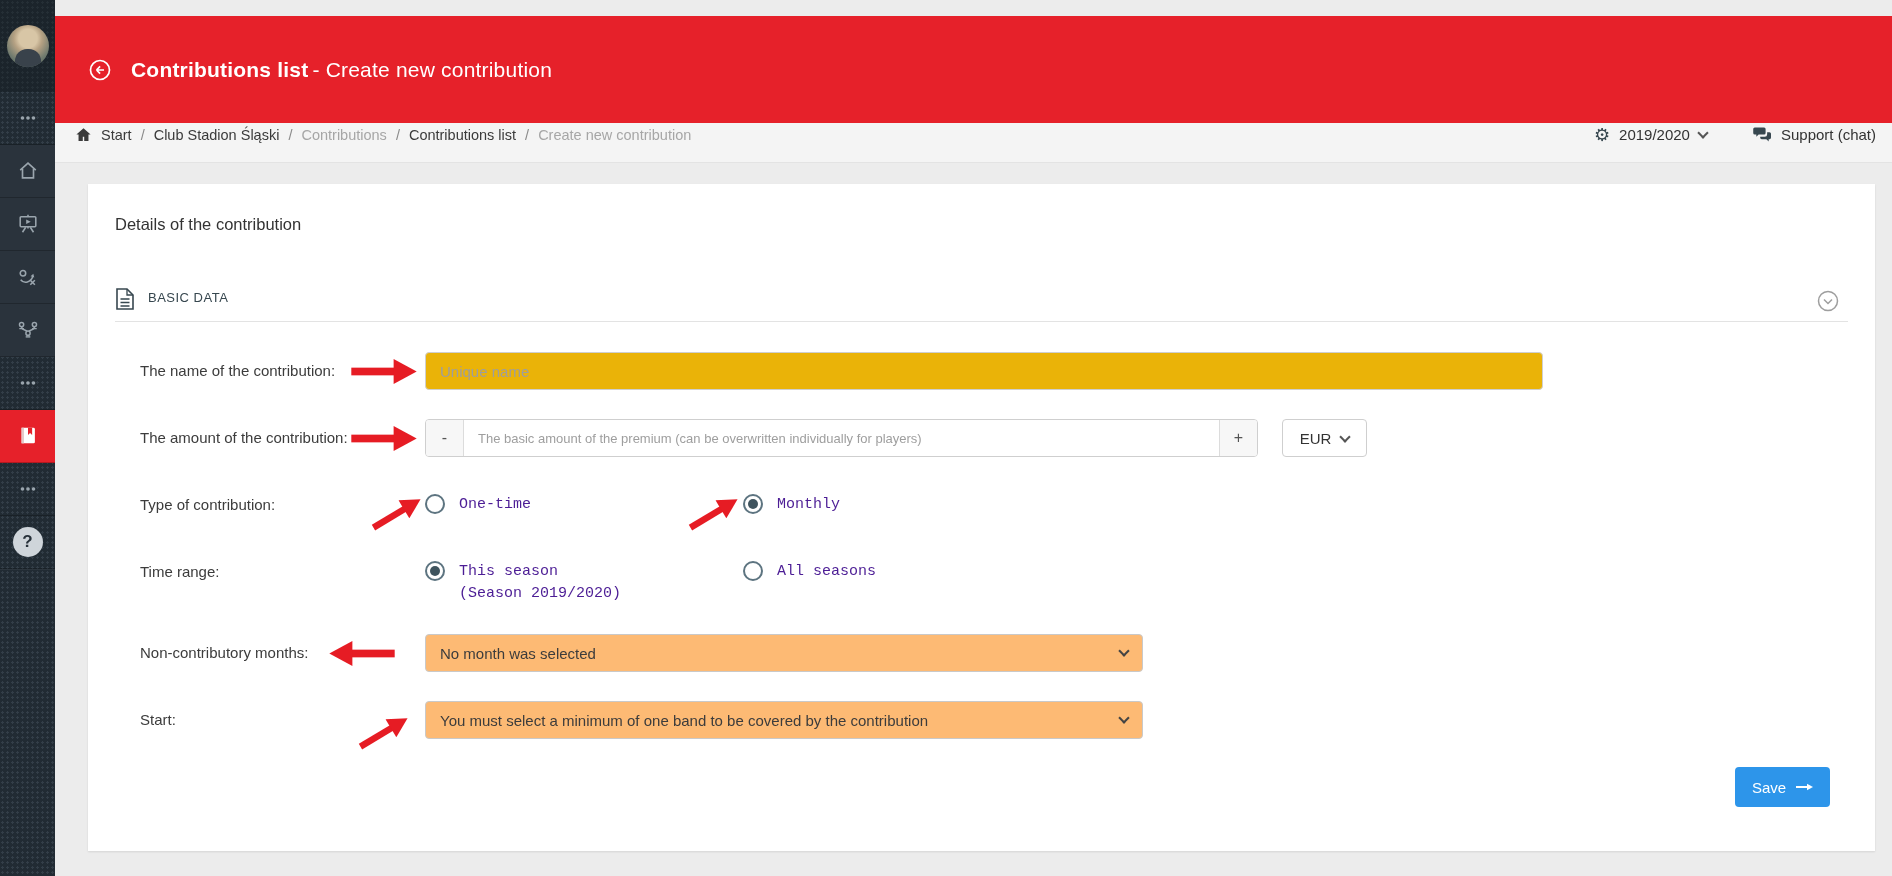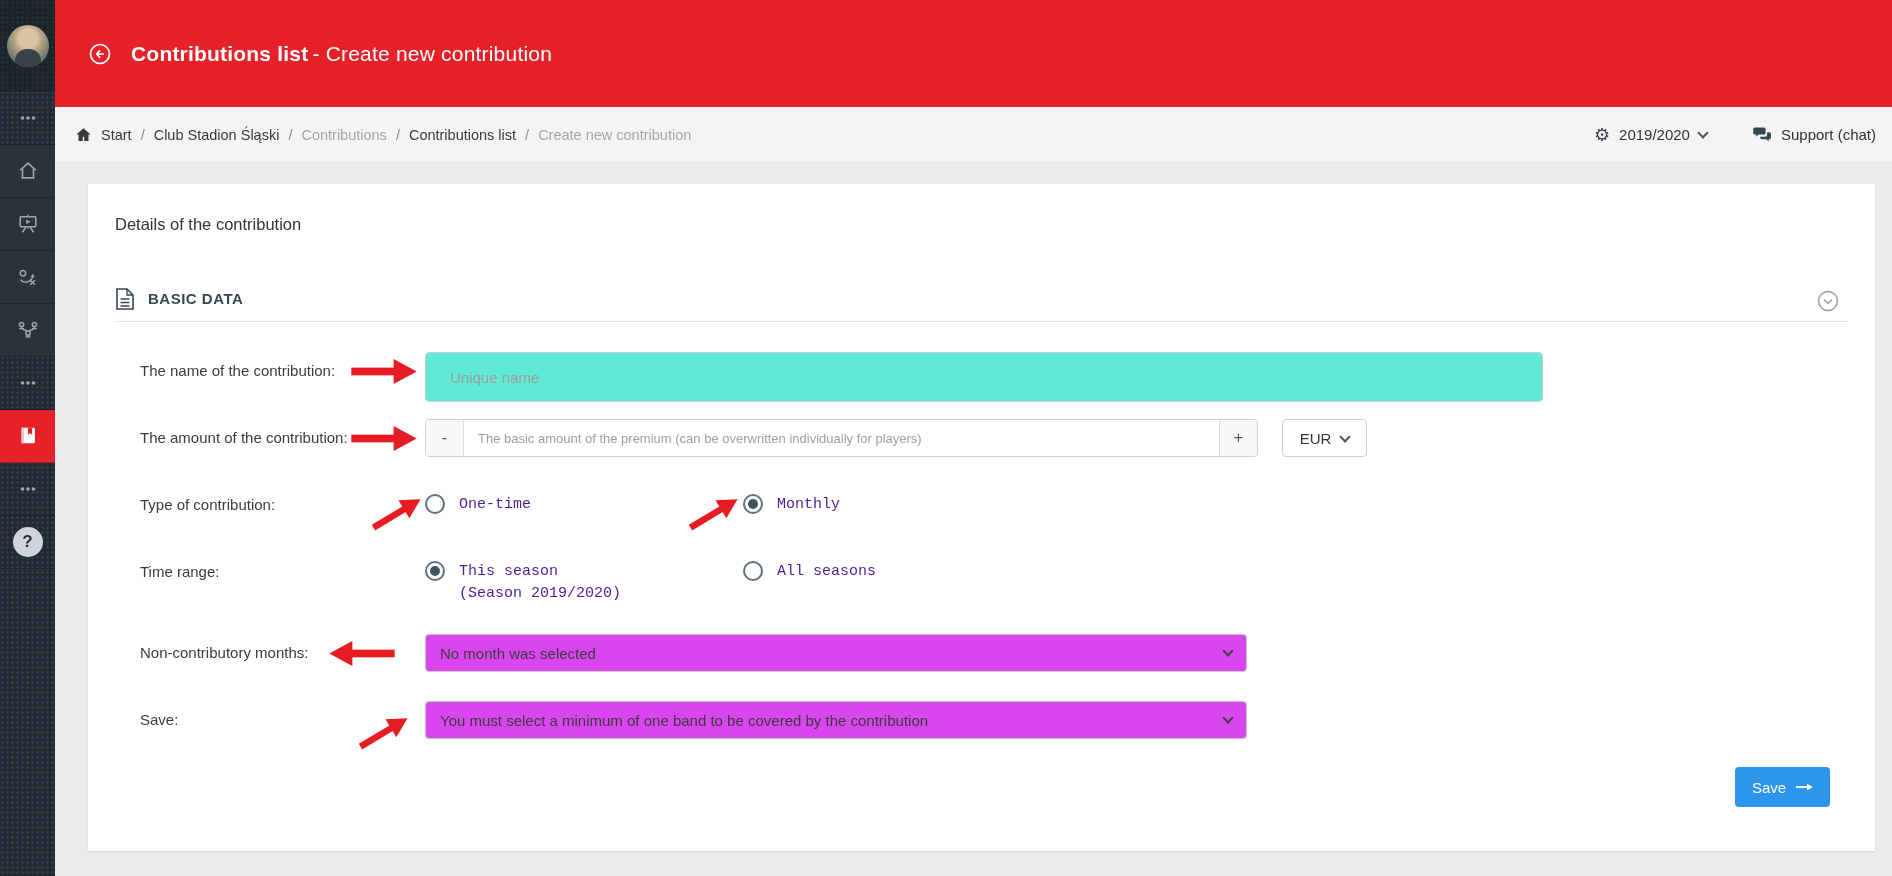--- a/index.html
+++ b/index.html
@@ -20,21 +20,21 @@
   .s-item { height:53px; flex:0 0 53px; display:flex; align-items:center; justify-content:center;
     background:#2a333c; border-bottom:1px solid rgba(0,0,0,.22); cursor:pointer; }
   .s-item.dots-bg { background:transparent; }
   .s-item.active { background:#e6212a; }
   .s-item svg { display:block; }
   .s-filler { flex:1; border-top:1px solid rgba(255,255,255,.05); }
   .help-circle { width:30px; height:30px; border-radius:50%; background:#cfd5da; color:#27313a;
     font-size:17px; font-weight:bold; display:flex; align-items:center; justify-content:center; }
 
   
-  .header { position:fixed; left:55px; top:0; width:1837px; height:107px; background:#e6212a;
+  .header { position:fixed; left:55px; top:16px; width:1837px; height:107px; background:#e6212a;
     display:flex; align-items:center; z-index:10; }
   .back-btn { margin-left:33px; cursor:pointer; display:flex; }
   .header-title { margin-left:19px; color:#ffffff; font-size:21px; font-weight:400; letter-spacing:.2px; }
   .header-title b { font-weight:700; margin-right:4px; }
 
   
   .crumbbar { position:fixed; left:55px; top:107px; width:1837px; height:56px; background:#f4f4f4;
     border-bottom:1px solid #e3e3e3; display:flex; align-items:center; font-size:14.5px; z-index:9; }
   .crumbbar .home-ic { margin-left:20px; display:flex; }
   .crumb { margin-left:9px; color:#3a3a3a; text-decoration:none; cursor:pointer; }
@@ -49,31 +49,31 @@
   .support svg { margin-right:9px; }
 
   
   .content { position:absolute; left:55px; top:163px; width:1837px; height:713px; background:#ececec; }
   .card { position:absolute; left:33px; top:21px; width:1787px; height:667px; background:#ffffff;
     box-shadow:0 1px 2px rgba(0,0,0,.10); position:absolute; }
   .card-title { position:absolute; left:27px; top:31px; font-size:16.5px; color:#333333; }
   .section-head { position:absolute; left:27px; right:27px; top:102px; height:36px;
     border-bottom:1px solid #e3e3e3; display:flex; align-items:flex-start; }
   .section-head svg.doc { margin-top:1px; }
-  .section-title { margin-left:13px; margin-top:4px; font-size:15px; font-weight:700; color:#37474f;
+  .section-title { margin-left:13px; margin-top:4px; font-size:13px; font-weight:400; color:#37474f;
     letter-spacing:.5px; }
   .collapse-btn { position:absolute; right:8px; top:3px; cursor:pointer; }
 
   .frow { position:absolute; left:0; width:100%; }
   .flabel { position:absolute; left:52px; top:0; font-size:15px; color:#3c3c3c; }
   .fcontrol { position:absolute; left:337px; top:0; }
 
-  .text-input { width:1118px; height:50px; border:1px solid #cfcfcf; border-radius:4px;
-    font-size:15px; color:#333; padding:0 24px; outline:none;
-    font-family:"Liberation Sans","DejaVu Sans",sans-serif; background:#5eead4; }
+  .text-input { width:1118px; height:38px; border:1px solid #cfcfcf; border-radius:4px;
+    font-size:15px; color:#333; padding:0 14px; outline:none;
+    font-family:"Liberation Sans","DejaVu Sans",sans-serif; background:#eab308; }
   .text-input::placeholder { color:#9e9e9e; opacity:1; }
 
   .stepper { display:flex; width:833px; height:38px; border:1px solid #cfcfcf; border-radius:4px;
     overflow:hidden; background:#fff; }
   .step-btn { width:38px; flex:0 0 38px; background:#f7f7f7; border:none; font-size:16px; color:#555;
     cursor:pointer; font-family:inherit; }
   .step-btn.minus { border-right:1px solid #dcdcdc; }
   .step-btn.plus  { border-left:1px solid #dcdcdc; }
   .stepper input { flex:1; border:none; outline:none; font-size:13px; color:#b91c1c; padding:0 14px;
     font-family:Liberation Sans, sans-serif; }
@@ -84,21 +84,21 @@
     font-size:15px; color:#333; cursor:pointer; background:#fff; }
   .currency-sel .chev { margin:0 0 0 0; margin-top:-3px; border-color:#555; }
 
   .radio-opt { position:absolute; top:0; display:flex; align-items:flex-start; cursor:pointer; }
   .radio-opt .rlabel { font-size:15px; color:#4c1d95; line-height:22px; margin-left:14px;font-family:Liberation Mono, monospace; }
   .radio { width:20px; height:20px; border-radius:50%; border:2px solid #5d7480; background:#fff;
     flex:0 0 20px; position:relative; }
   .radio.sel:after { content:""; position:absolute; left:3px; top:3px; width:10px; height:10px;
     border-radius:50%; background:#3f545e; }
 
-  .dropdown { width:822px; height:38px; border:1px solid #c9c9c9; border-radius:4px; background:#d946ef;
+  .dropdown { width:718px; height:38px; border:1px solid #c9c9c9; border-radius:4px; background:#fdba74;
     display:flex; align-items:center; cursor:pointer; padding:0 14px; }
   .dropdown .dval { font-size:15px; color:#3c3c3c; }
   .dropdown .chev { margin-left:auto; border-color:#444; }
 
   .save-btn { position:absolute; right:45px; top:583px; width:95px; height:40px; background:#2d95ea;
     border:none; border-radius:4px; color:#fff; font-size:15px; cursor:pointer;
     display:flex; align-items:center; justify-content:center; gap:10px;
     font-family:"Liberation Sans","DejaVu Sans",sans-serif; }
 
   .red-arrow { position:absolute; fill:#e61c24; }
@@ -321,21 +321,21 @@
       </svg>
       <div class="fcontrol">
         <div class="dropdown">
           <span class="dval">No month was selected</span>
           <span class="chev"></span>
         </div>
       </div>
     </div>
 
     <div class="frow" style="top:517px;">
-      <div class="flabel" style="line-height:38px;">Save:</div>
+      <div class="flabel" style="line-height:38px;">Start:</div>
       <svg class="red-arrow" style="left:268px; top:21px; transform:rotate(-31deg);" width="56" height="21" viewBox="0 0 68 26">
         <rect x="0" y="9" width="46" height="8"></rect>
           <polygon points="44,0 68,13 44,26"></polygon>
       </svg>
       <div class="fcontrol">
         <div class="dropdown">
           <span class="dval">You must select a minimum of one band to be covered by the contribution</span>
           <span class="chev"></span>
         </div>
       </div>

